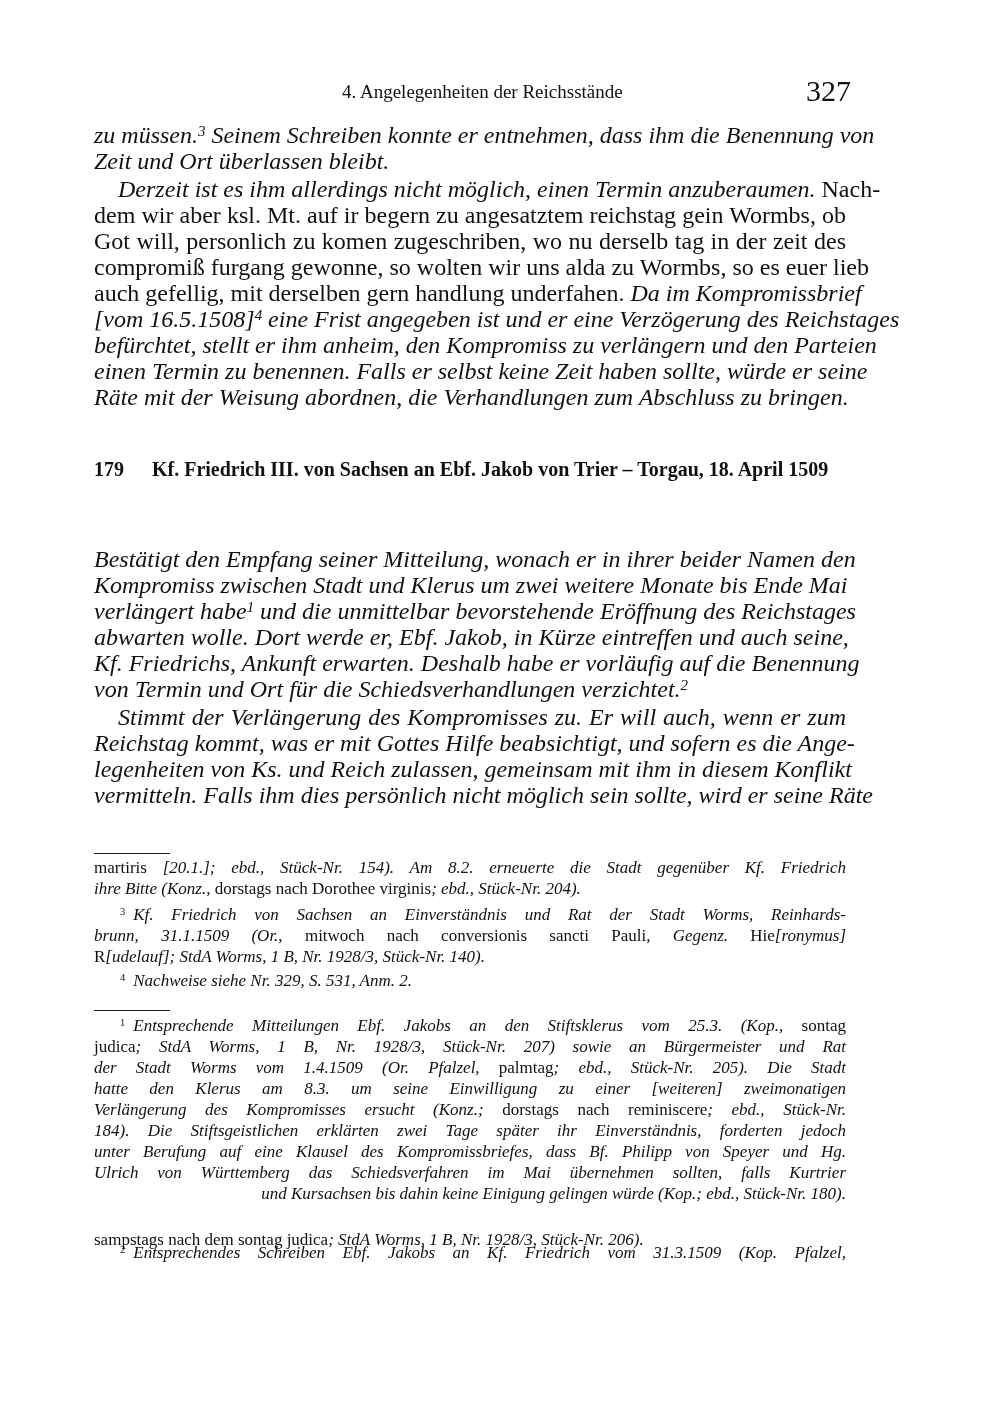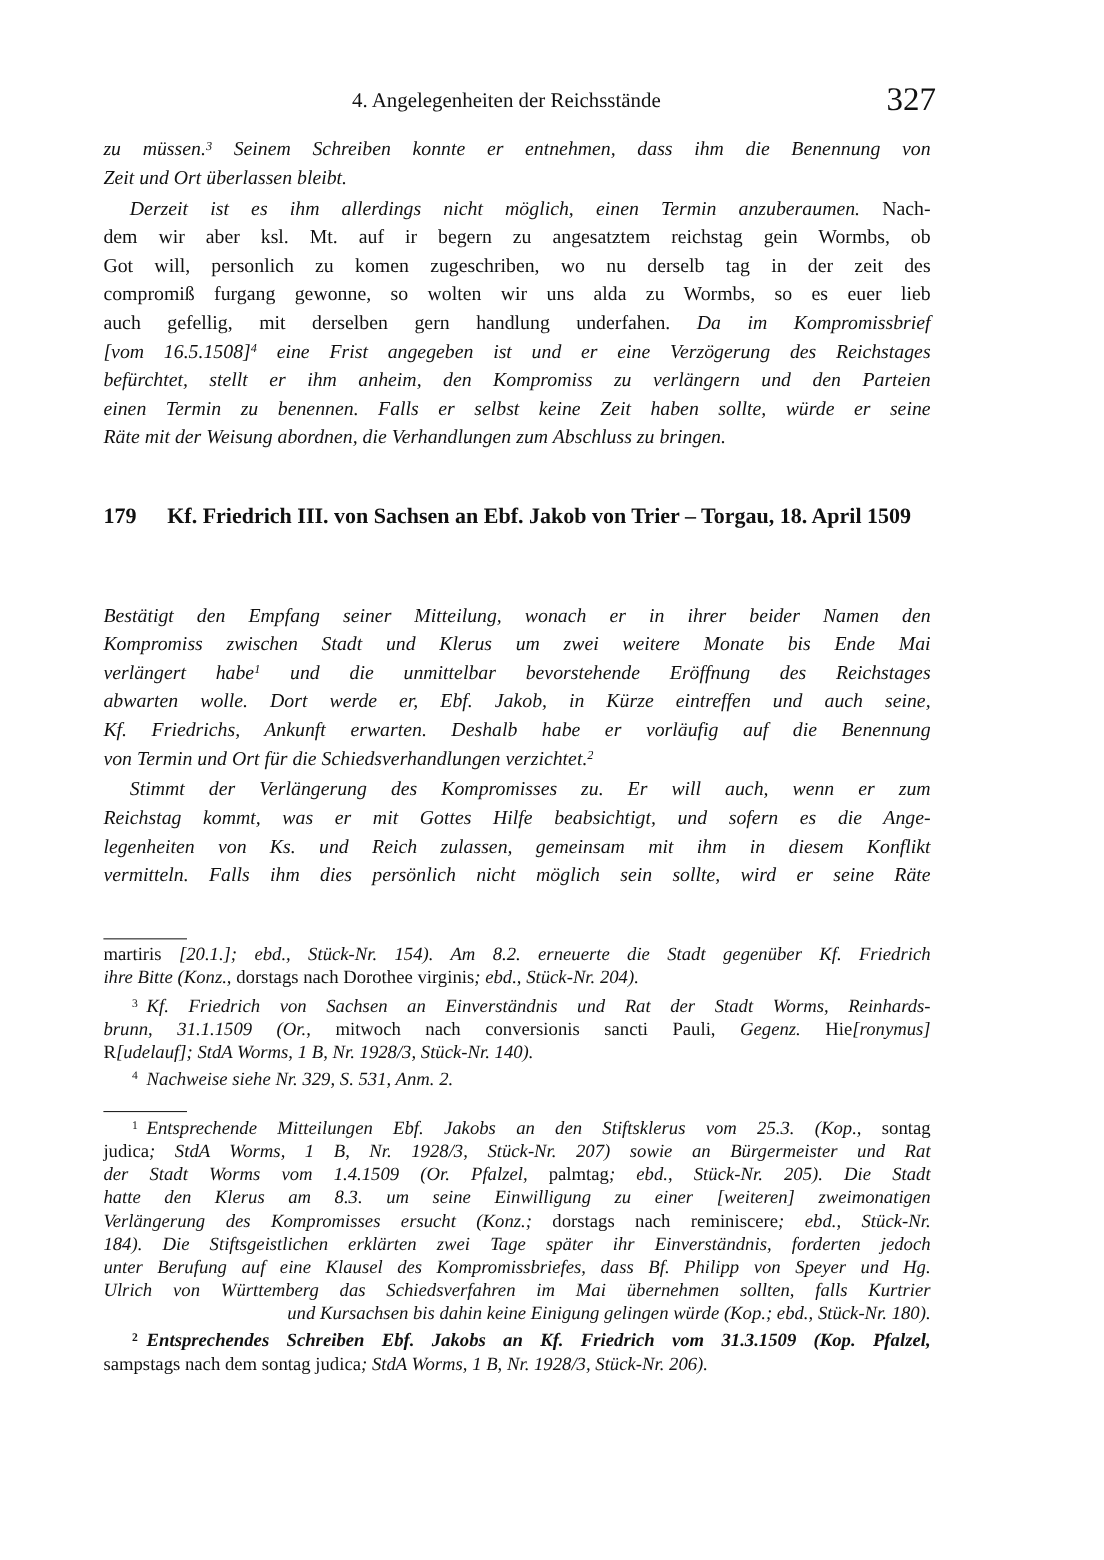--- a/index.html
+++ b/index.html
@@ -1,27 +1,27 @@
 <!DOCTYPE html>
 <html><head>
   <meta charset="utf-8">
   <style>
     html, body { margin: 0; padding: 0; background: #ffffff; }
     body { width: 1004px; height: 1418px; position: relative; overflow: hidden;
            font-family: "Liberation Serif", "DejaVu Serif", serif; color: #111111; }
     .page { position: absolute; left: 0; top: 0; width: 1004px; height: 1418px; }
     .line { position: absolute; left: 94px; width: 752px; white-space: nowrap; }
-    .body-line { font-size: 18px; line-height: 26px; }
+    .body-line { font-size: 24px; line-height: 26px; }
     .fn-line { font-size: 17px; line-height: 21px; }
     .just { text-align: justify; text-align-last: justify; }
     .i { font-style: italic; }
     sup { font-size: 62%; vertical-align: 0.45em; line-height: 0; }
     .indent { padding-left: 24px; width: 728px; }
     .fn-indent { padding-left: 26px; width: 726px; }
-    .header-title { position: absolute; left: 320px; top: 80px; font-size: 19px; line-height: 24px; }
+    .header-title { position: absolute; left: 342px; top: 80px; font-size: 19px; line-height: 24px; }
     .page-num { position: absolute; left: 806px; top: 78px; font-size: 30px; line-height: 26px; }
     .doc-head { position: absolute; top: 456px; left: 94px; width: 752px; font-size: 20px; line-height: 26px; font-weight: bold; white-space: nowrap; }
     .doc-num { position: absolute; left: 0; }
     .doc-title { position: absolute; left: 58px; }
     .src-line { position: absolute; left: 152px; width: 694px; font-size: 19px; line-height: 24px; white-space: nowrap; }
     .rule { position: absolute; left: 94px; width: 76px; height: 0; border-top: 1px solid #222; }
   </style>
 </head>
 <body>
 
@@ -76,17 +76,17 @@
   <div>
     <div class="line fn-line just fn-indent" style="top:1015px;"><sup style="margin-right:8px;">1</sup><span class="i">Entsprechende Mitteilungen Ebf. Jakobs an den Stiftsklerus vom 25.3. (Kop.,</span><span> sontag</span></div>
     <div class="line fn-line just" style="top:1036px;"><span>judica</span><span class="i">; StdA Worms, 1 B, Nr. 1928/3, Stück-Nr. 207) sowie an Bürgermeister und Rat</span></div>
     <div class="line fn-line just" style="top:1057px;"><span class="i">der Stadt Worms vom 1.4.1509 (Or. Pfalzel,</span><span> palmtag</span><span class="i">; ebd., Stück-Nr. 205). Die Stadt</span></div>
     <div class="line fn-line just i" style="top:1078px;">hatte den Klerus am 8.3. um seine Einwilligung zu einer [weiteren] zweimonatigen</div>
     <div class="line fn-line just" style="top:1099px;"><span class="i">Verlängerung des Kompromisses ersucht (Konz.;</span><span> dorstags nach reminiscere</span><span class="i">; ebd., Stück-Nr.</span></div>
     <div class="line fn-line just i" style="top:1120px;">184). Die Stiftsgeistlichen erklärten zwei Tage später ihr Einverständnis, forderten jedoch</div>
     <div class="line fn-line just i" style="top:1141px;">unter Berufung auf eine Klausel des Kompromissbriefes, dass Bf. Philipp von Speyer und Hg.</div>
     <div class="line fn-line just i" style="top:1162px;font-style:italic;">Ulrich von Württemberg das Schiedsverfahren im Mai übernehmen sollten, falls Kurtrier</div>
     <div class="line fn-line i" style="top:1183px;text-align:right;">und Kursachsen bis dahin keine Einigung gelingen würde (Kop.; ebd., Stück-Nr. 180).</div>
-    <div class="line fn-line just i fn-indent" style="top:1208px;font-weight:bold;"><sup style="font-style:normal;margin-right:8px;">2</sup><span>Entsprechendes Schreiben Ebf. Jakobs an Kf. Friedrich vom 31.3.1509 (Kop. Pfalzel,</span></div>
+    <div class="line fn-line just i fn-indent" style="top:1242px;"><sup style="font-style:normal;margin-right:8px;">2</sup><span>Entsprechendes Schreiben Ebf. Jakobs an Kf. Friedrich vom 31.3.1509 (Kop. Pfalzel,</span></div>
     <div class="line fn-line" style="top:1229px;"><span>sampstags nach dem sontag judica</span><span class="i">; StdA Worms, 1 B, Nr. 1928/3, Stück-Nr. 206).</span></div>
   </div>
 
 </div>
 
 </body></html>

